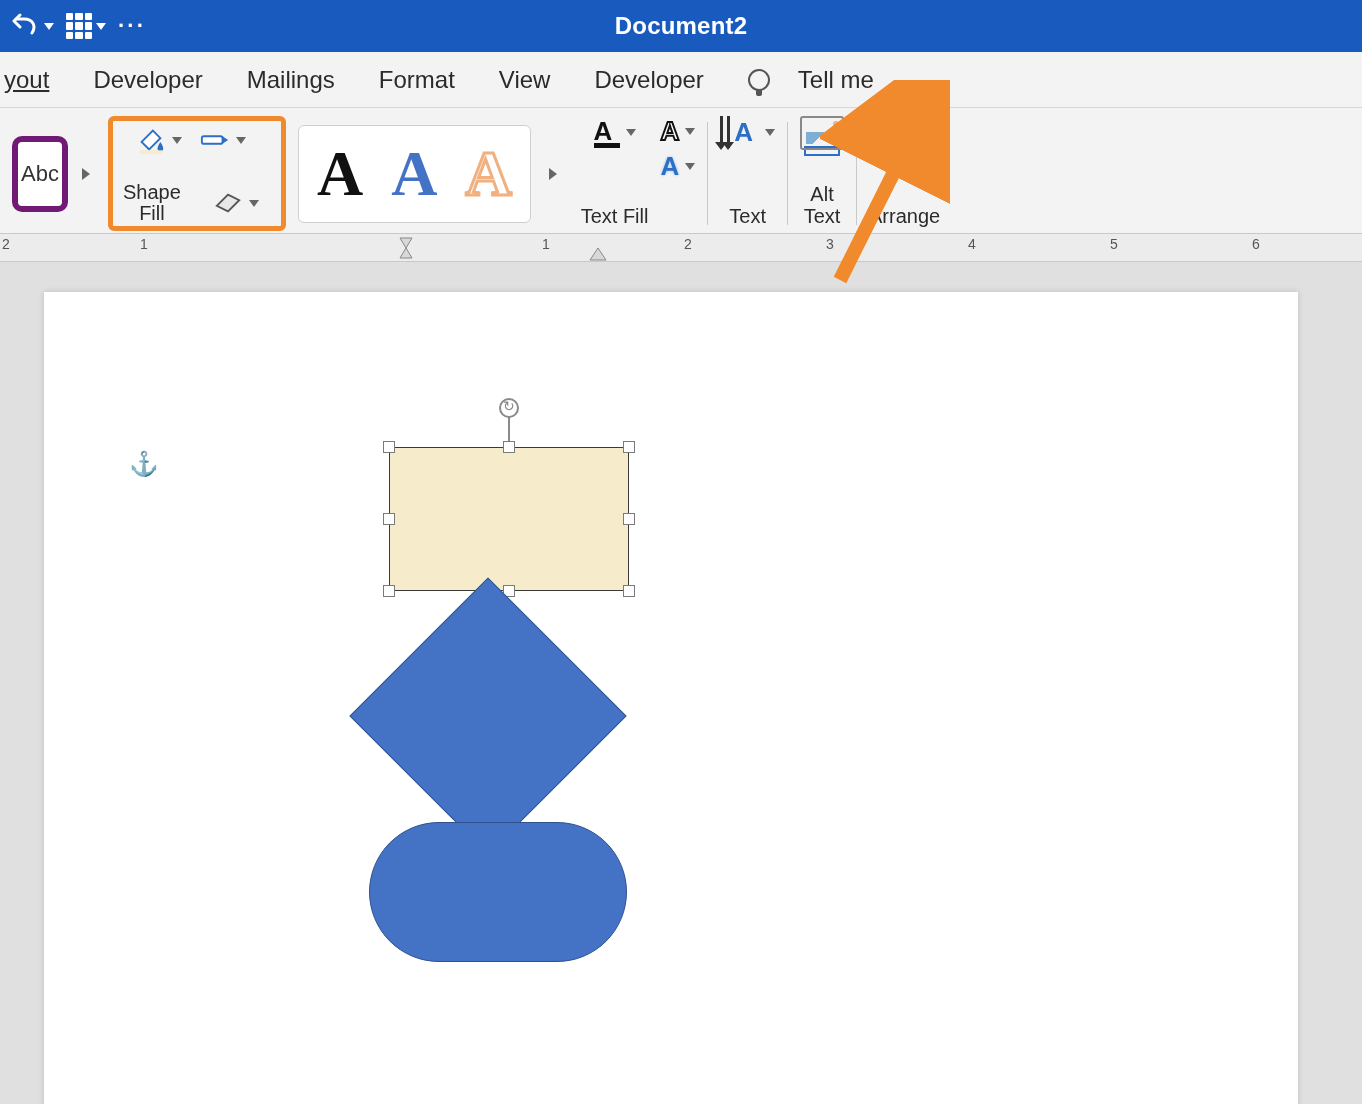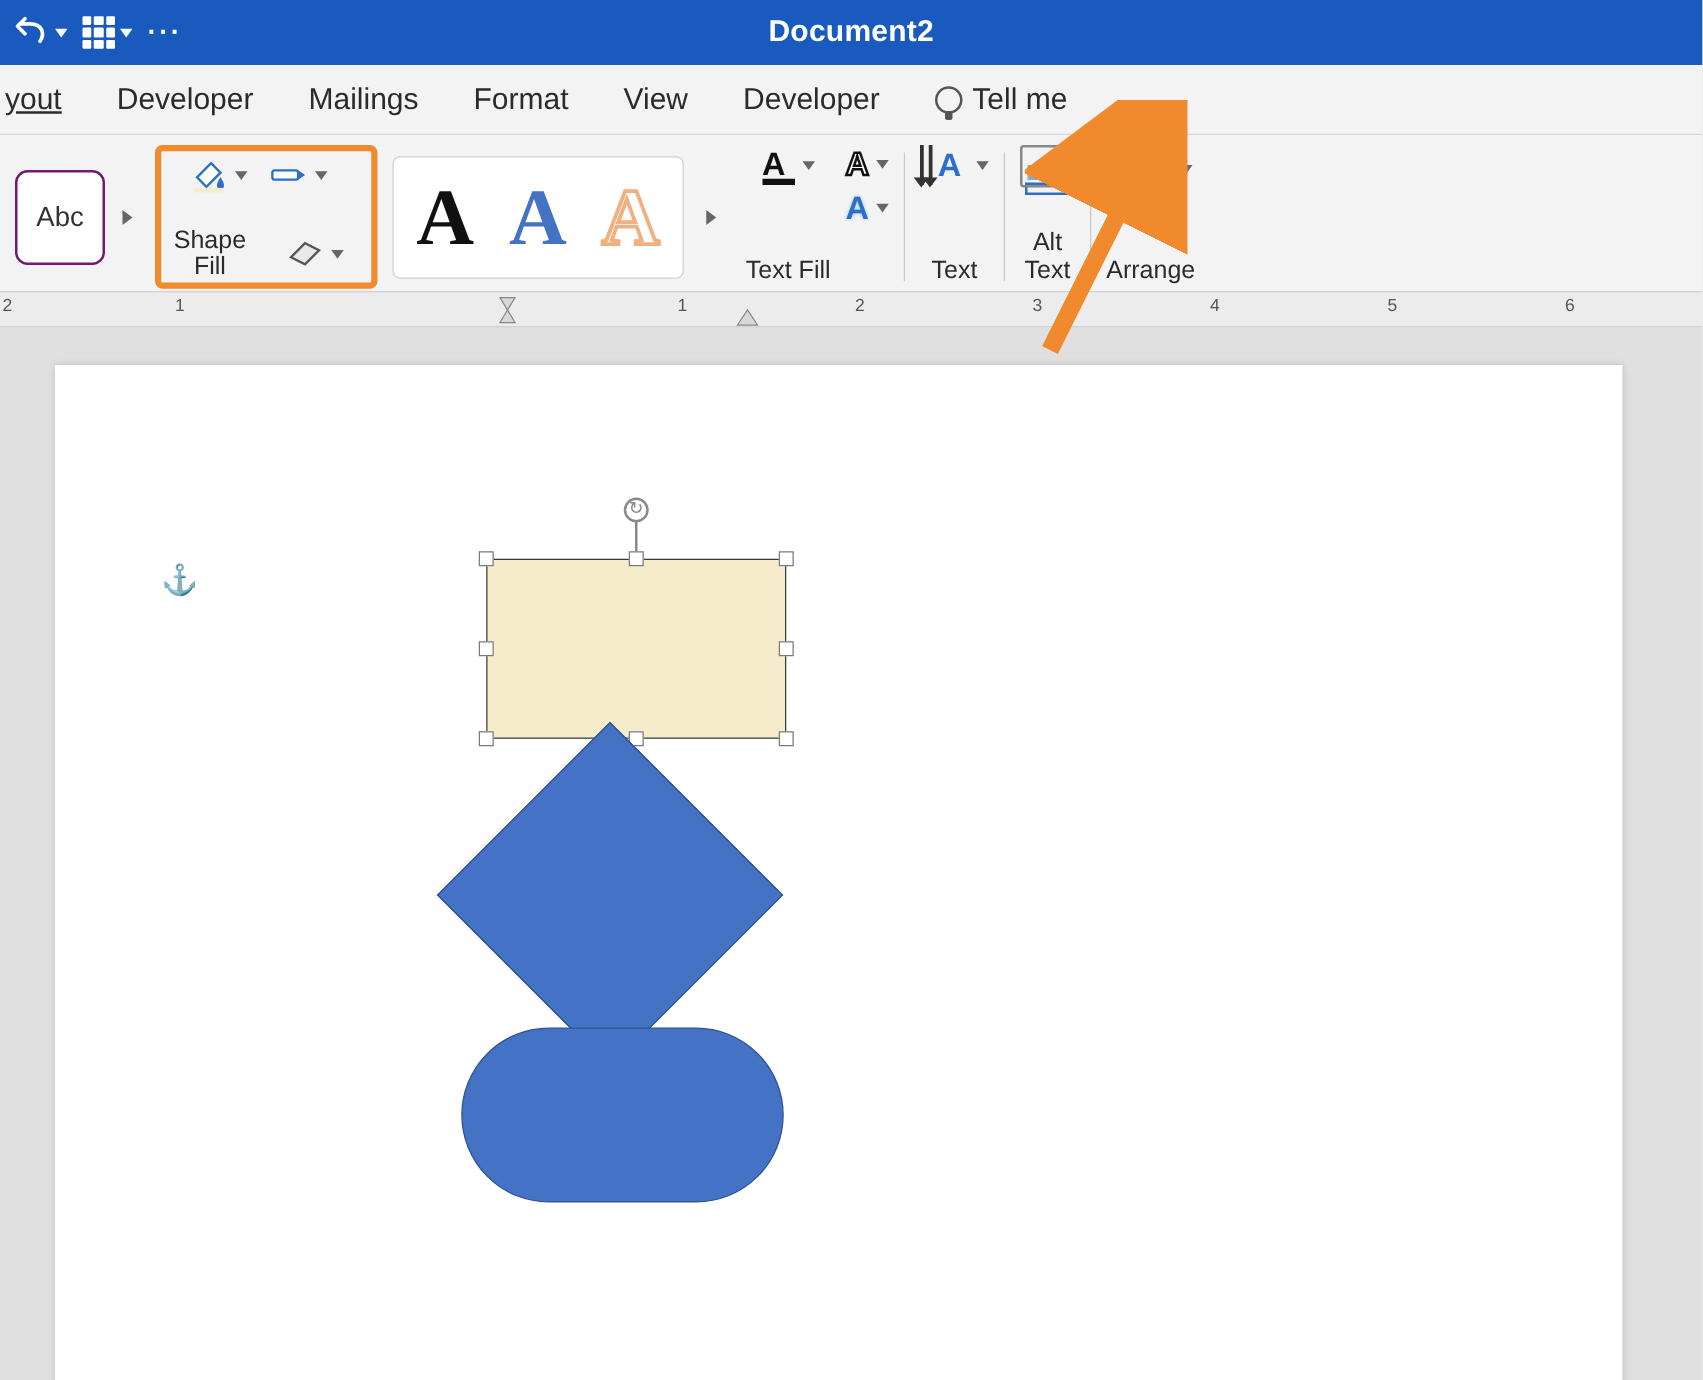--- a/index.html
+++ b/index.html
@@ -40,21 +40,21 @@
     color:#2b2b2b;
     gap:44px;
   }
   .tabs .tab { cursor:pointer; padding:6px 0; white-space:nowrap; }
   .tabs .tab.first { padding-left:4px;text-decoration:underline; }
   .tabs .tab.active {
     color:#185ABD; font-weight:600;
     border-bottom:4px solid #185ABD;
     padding-bottom:2px;
   }
-  .tabs .tellme { display:flex; align-items:center; gap:8px; }
+  .tabs .tellme { display:flex; align-items:center; gap:28px; }
   .bulb {
     width:22px;height:22px;border:2px solid #555;border-radius:50%;
     position:relative;
   }
   .bulb::after{content:"";position:absolute;left:6px;bottom:-7px;width:6px;height:7px;background:#555;border-radius:0 0 2px 2px;}
 
   
   .ribbon {
     height:126px;
     background:#f3f3f3;
@@ -65,22 +65,22 @@
   }
   .group { display:flex; flex-direction:column; align-items:center; padding:0 12px; justify-content:space-between;}
   .divider { width:1px; background:#c9c9c9; margin:6px 0;}
   .group-label { font-size:20px; color:#2b2b2b; padding-bottom:4px; text-align:center; line-height:1.1;}
   .row { display:flex; align-items:center; gap:10px;}
   .smallchev { width:0;height:0;border-left:5px solid transparent;border-right:5px solid transparent;border-top:7px solid #666; display:inline-block; margin-left:2px;}
   .expand-chev { width:0;height:0;border-top:6px solid transparent;border-bottom:6px solid transparent;border-left:8px solid #666; display:inline-block;}
 
   
   .abc-box {
-    border:2px solid #701a75; border-radius:10px;
-    height:76px; width:72px;
+    border:6px solid #701a75; border-radius:10px;
+    height:76px; width:56px;
     display:flex;align-items:center;justify-content:center;
     font-size:22px;color:#333;background:#fff;
   }
   .abc-wrap{display:flex;align-items:center;gap:14px;padding-right:6px;}
 
   
   .shape-fill-group{
     border:5px solid #f08a2c; border-radius:6px;
     padding:4px 22px 2px 10px;
     display:flex; flex-direction:column; align-items:center; justify-content:space-between; min-width:178px;

